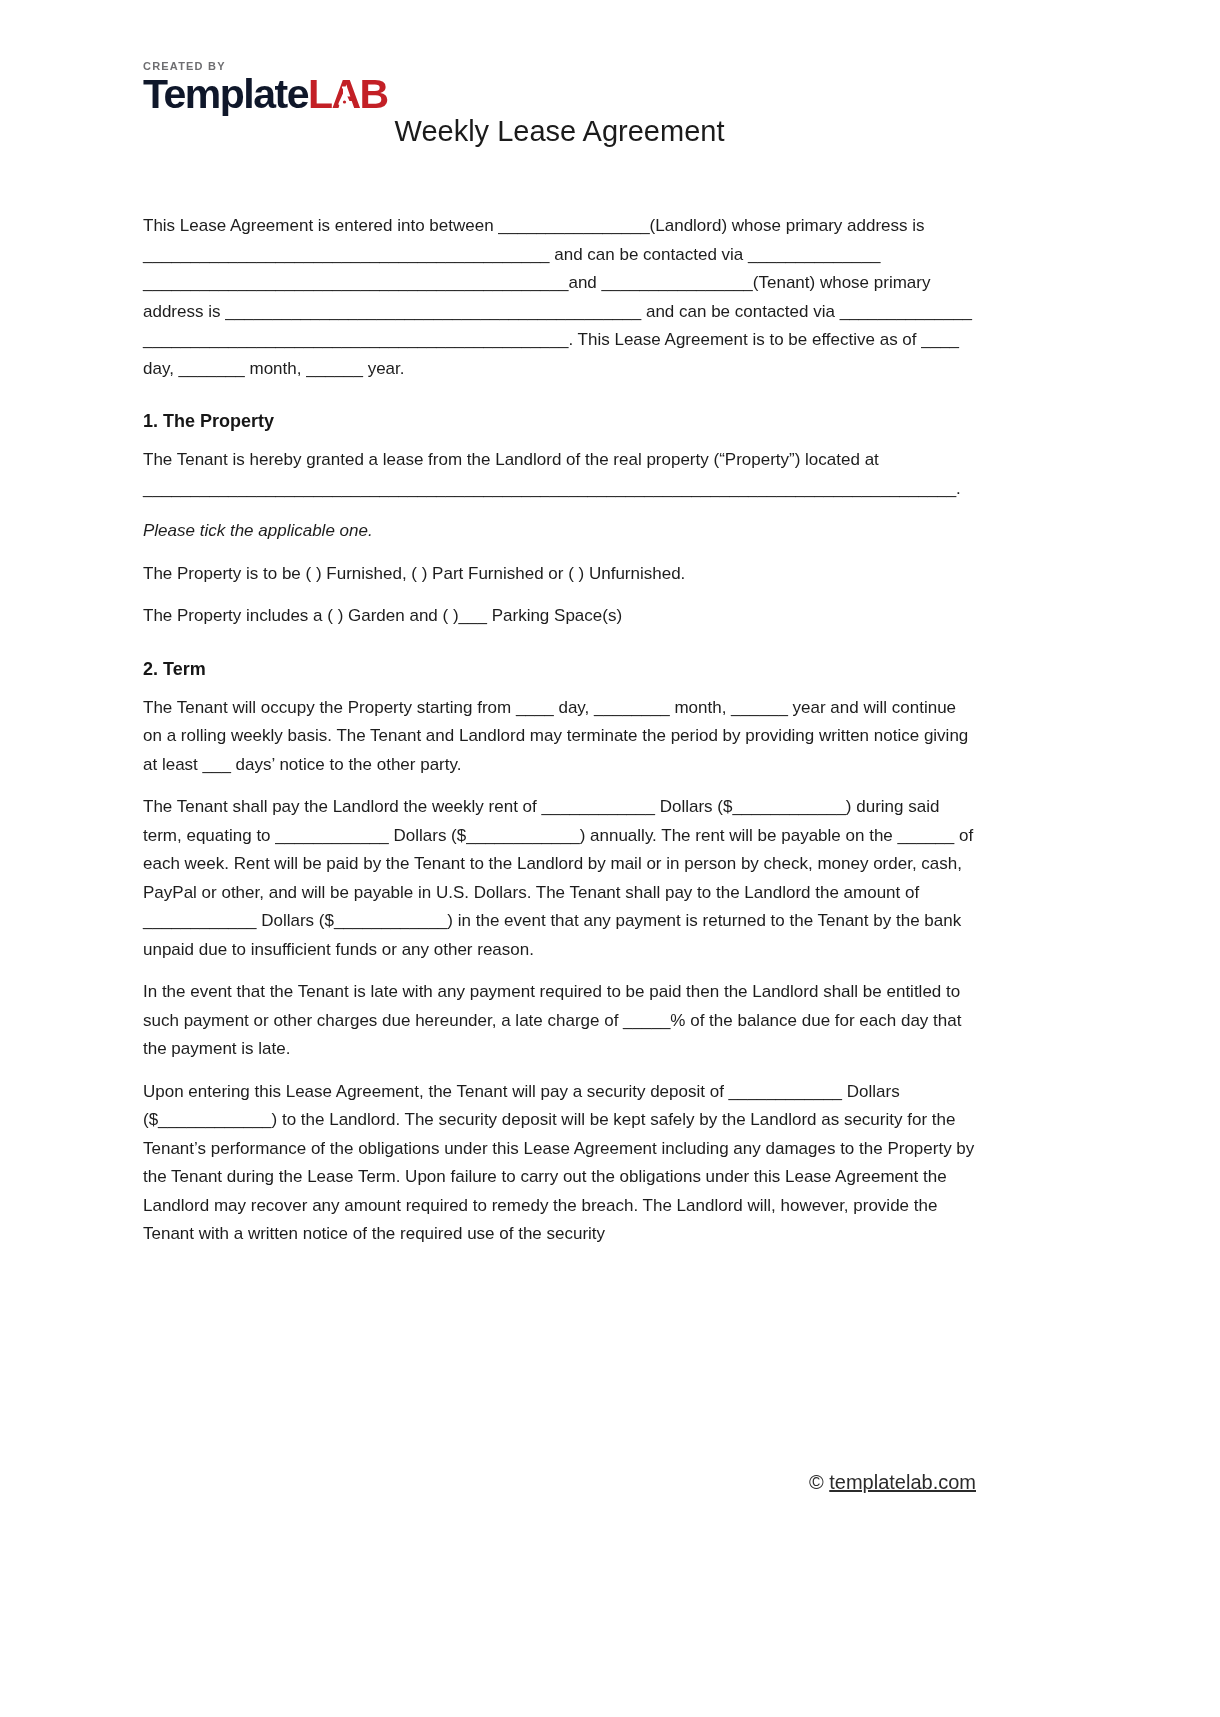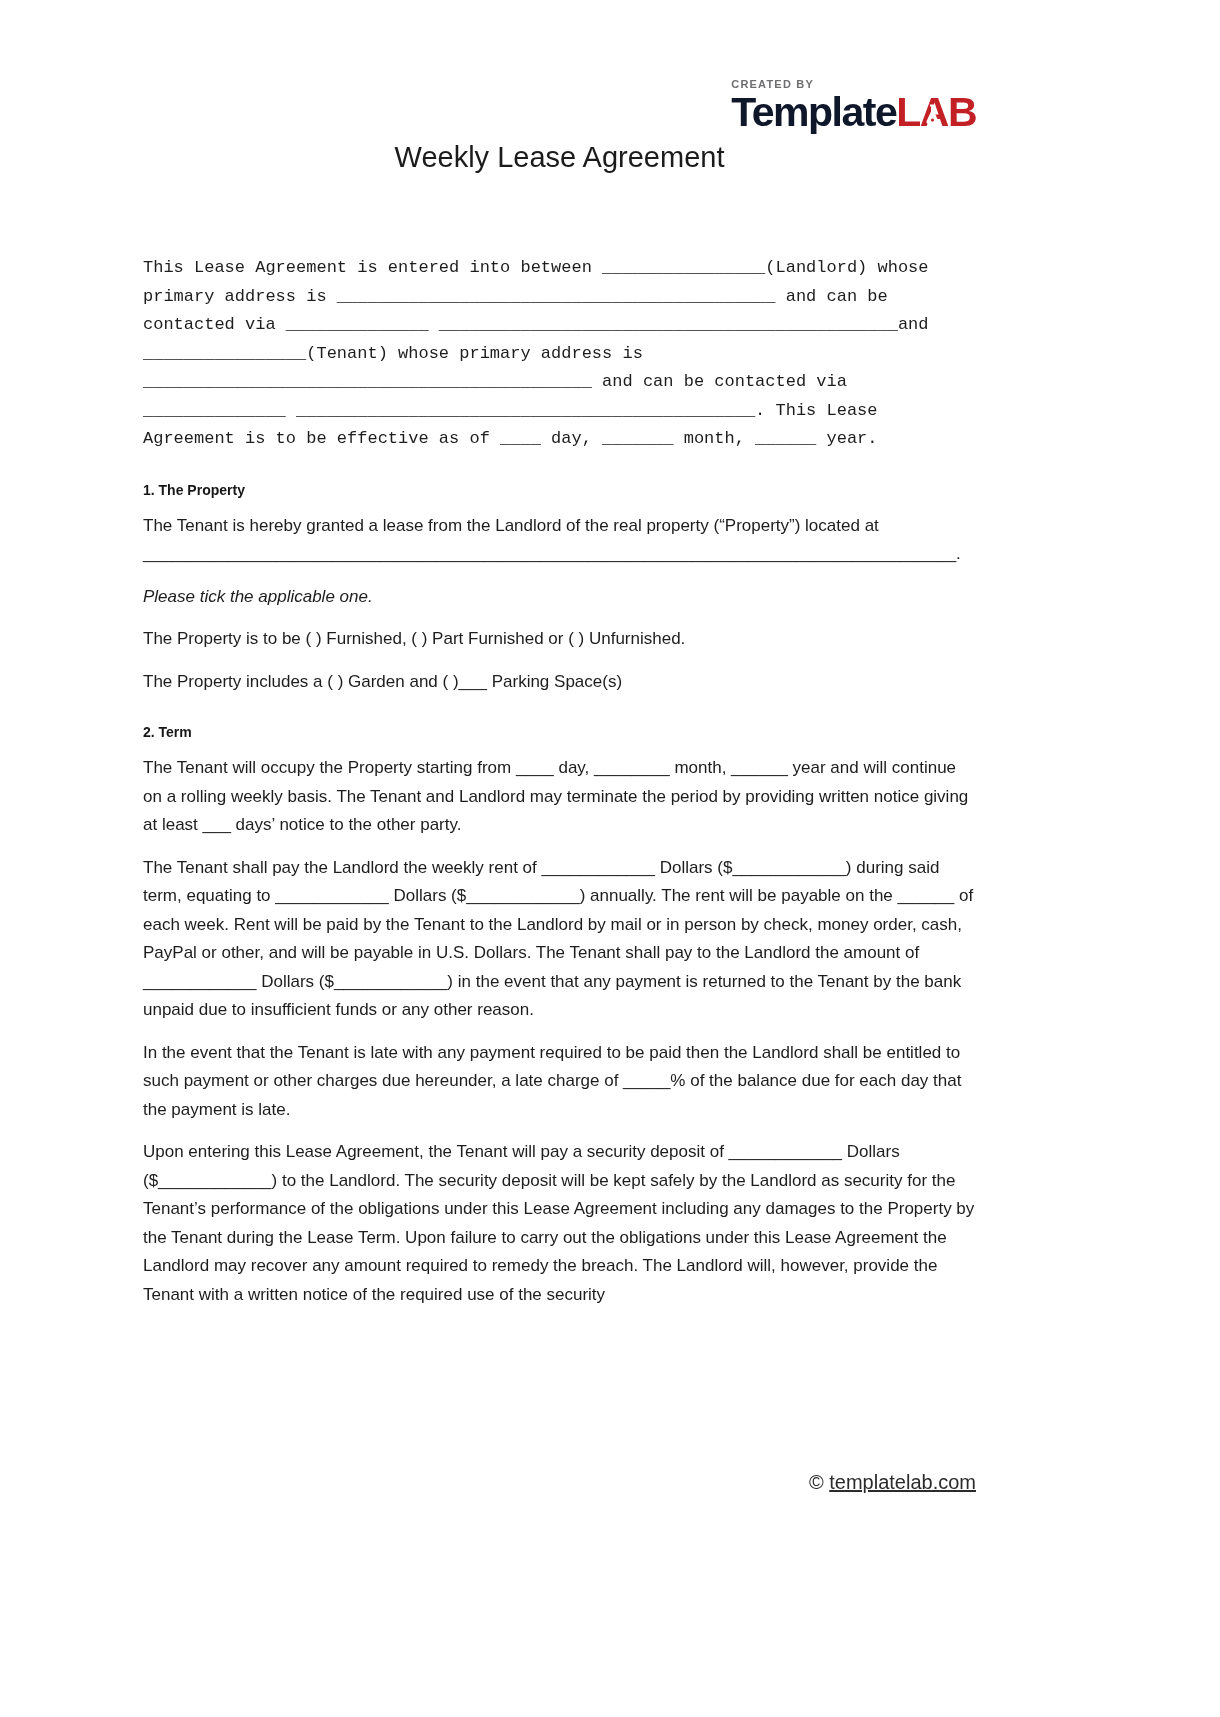--- a/index.html
+++ b/index.html
@@ -16,23 +16,23 @@
     overflow: hidden;
   }
   .content {
     position: absolute;
     left: 143px;
     top: 0;
     width: 833px;
   }
   
   .logo-block {
-    margin-top: 78px;
+    margin-top: 60px;
     display: flex;
-    justify-content: flex-end;
+    justify-content: flex-start;
   }
   .logo-inner { text-align: left; }
   .created-by {
     font-size: 11px;
     font-weight: bold;
     letter-spacing: 1.2px;
     color: #6e6e71;
     margin-bottom: 1px;
   }
   .brand {
@@ -46,37 +46,36 @@
   .brand-lab { color: #c32026; position: relative; display: inline-block; }
   .flask {
     position: absolute;
     left: 30px;
     top: 13px;
     width: 13px;
     height: 21px;
   }
   
   .title {
-    margin-top: 8px;
     text-align: center;
     font-size: 29px;
     font-weight: 400;
     color: #1b1b1b;
   }
   
   .para {
     font-size: 17px;
     line-height: 28.5px;
     margin: 14px 0;
     overflow-wrap: anywhere;
   }
-  .intro { margin-top: 80px; font-family: Liberation Mono, monospace; }
+  .intro { margin-top: 64px; }
   .italic { font-style: italic; }
   .section-heading {
-    font-size: 14px;
+    font-size: 18px;
     font-weight: bold;
     color: #161616;
     margin: 28px 0 14px 0;
   }
   
   .footer {
     position: absolute;
     top: 1471px;
     right: 244px;
     font-size: 20px;

